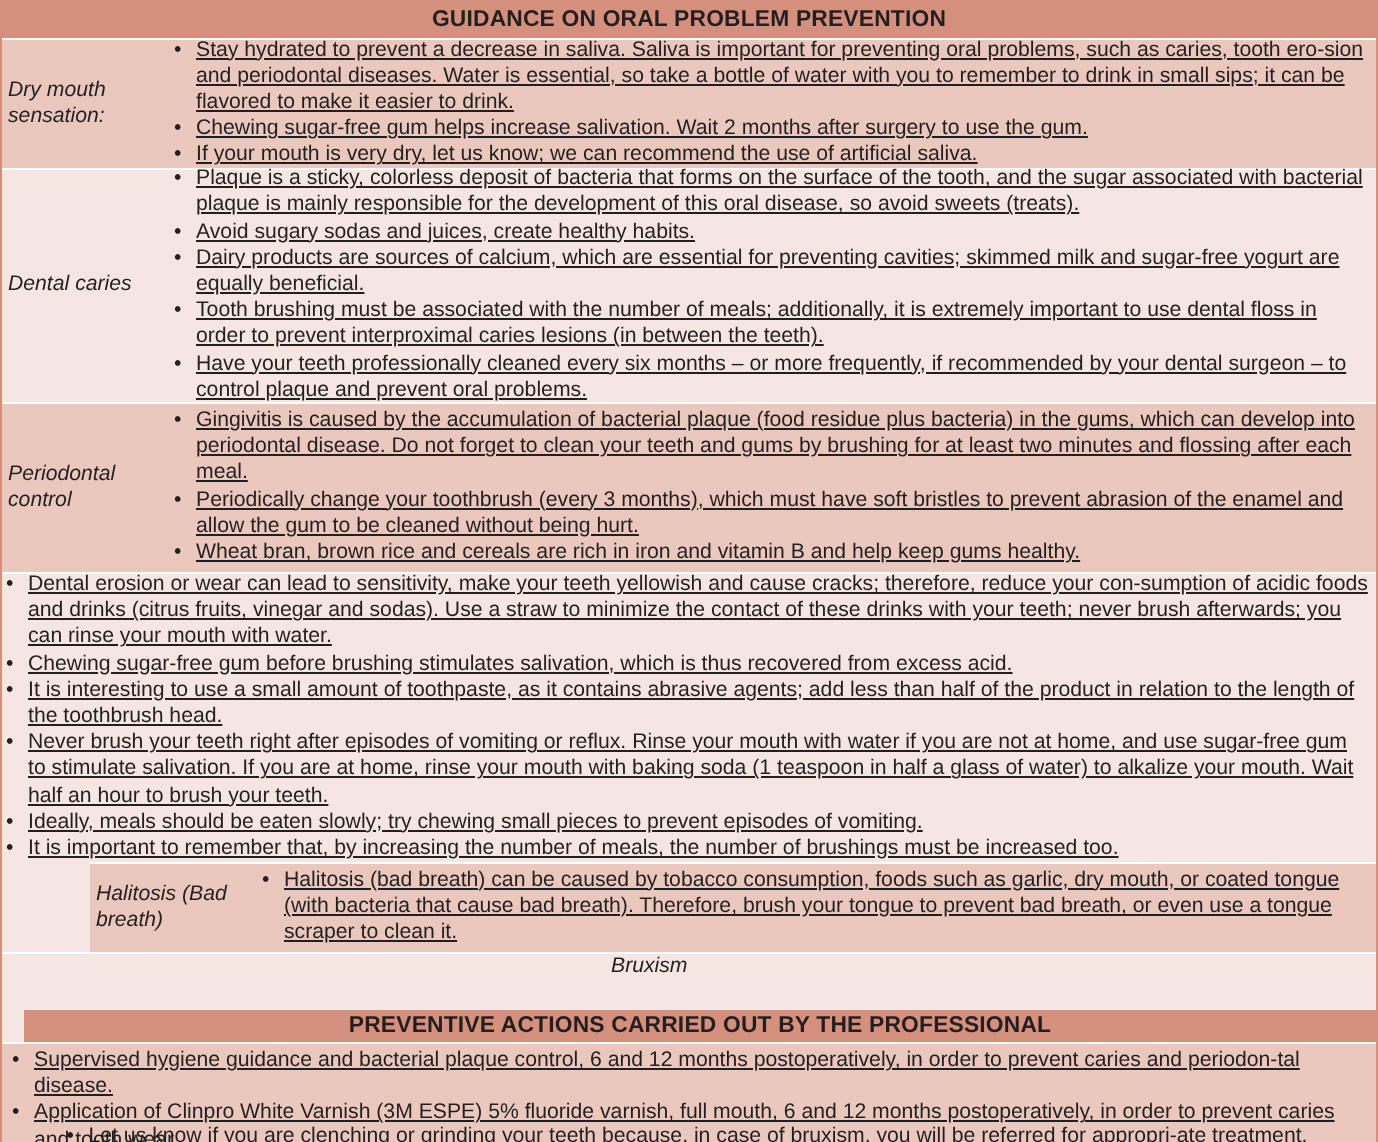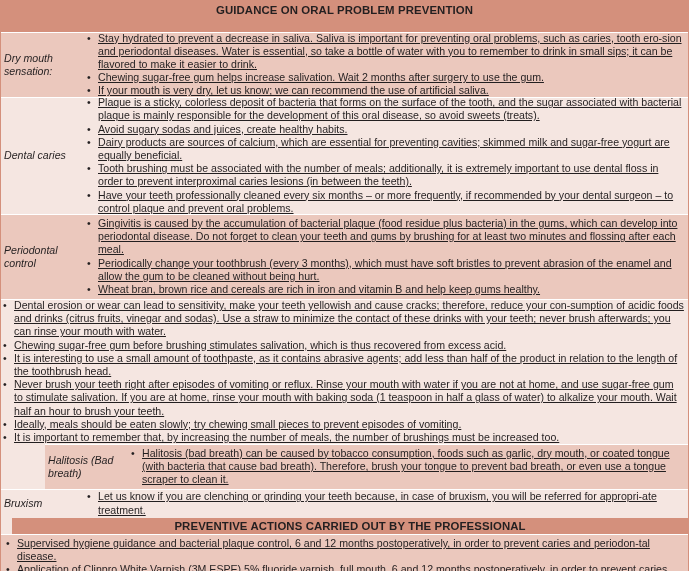--- a/index.html
+++ b/index.html
@@ -5,21 +5,21 @@
   html, body { margin: 0; padding: 0; }
   body {
     width: 689px; height: 571px; overflow: hidden;
     font-family: "Liberation Sans", sans-serif;
     font-size: 10.6px; line-height: 13.2px; color: #231f20;
     background: #f5e6e1;
   }
   .table { width: 689px; border: 1px solid #d4907c; box-sizing: border-box; }
   .hdr {
     background: #d4907c; text-align: center; font-weight: bold;
-    font-size: 11.4px; height: 31px; line-height: 18px; color: #231f20;
+    font-size: 11.4px; height: 18px; line-height: 18px; color: #231f20;
     letter-spacing: 0.1px;
   }
   .row { display: flex; align-items: center; border-top: 1px solid #fff; box-sizing: border-box; }
   .row.dark { background: #ebc8bd; }
   .row.light { background: #f5e6e1; }
   .label {
     width: 84px; flex: 0 0 84px; padding-left: 3px; font-style: italic;
     box-sizing: border-box;
   }
   ul.items { list-style: none; margin: 0; padding: 1px 4px 2px 0; flex: 1; text-decoration: underline; }
@@ -76,21 +76,21 @@
     </ul>
   </div>
 
   <div class="row dark" style="height:45px;margin-left:44px;">
     <div class="label">Halitosis (Bad breath)</div>
     <ul class="items">
       <li>Halitosis (bad breath) can be caused by tobacco consumption, foods such as garlic, dry mouth, or coated tongue (with bacteria that cause bad breath). Therefore, brush your tongue to prevent bad breath, or even use a tongue scraper to clean it.</li>
     </ul>
   </div>
 
-  <div class="row light" style="height:29px;">
+  <div class="row light" style="height:29px;flex-direction:column;">
     <div class="label">Bruxism</div>
     <ul class="items">
       <li>Let us know if you are clenching or grinding your teeth because, in case of bruxism, you will be referred for appropri-ate treatment.</li>
     </ul>
   </div>
 
   <div class="hdr" style="height:16px;line-height:16px;margin-left:11px;">PREVENTIVE ACTIONS CARRIED OUT BY THE PROFESSIONAL</div>
 
   <div class="prof">
     <ul class="items">

